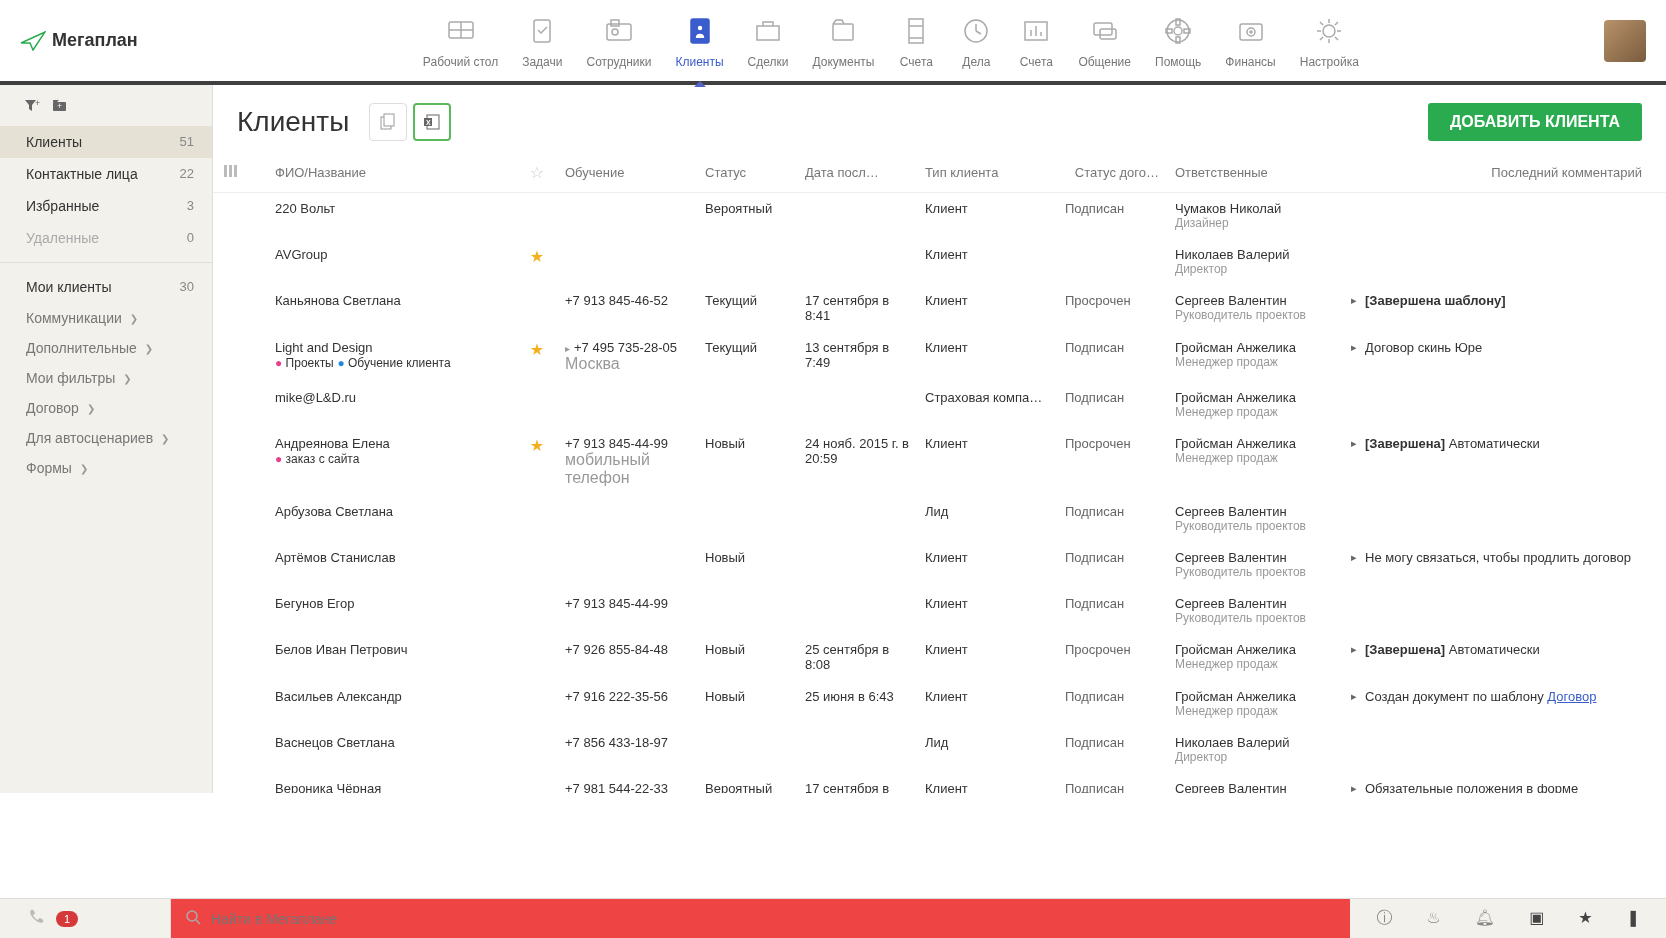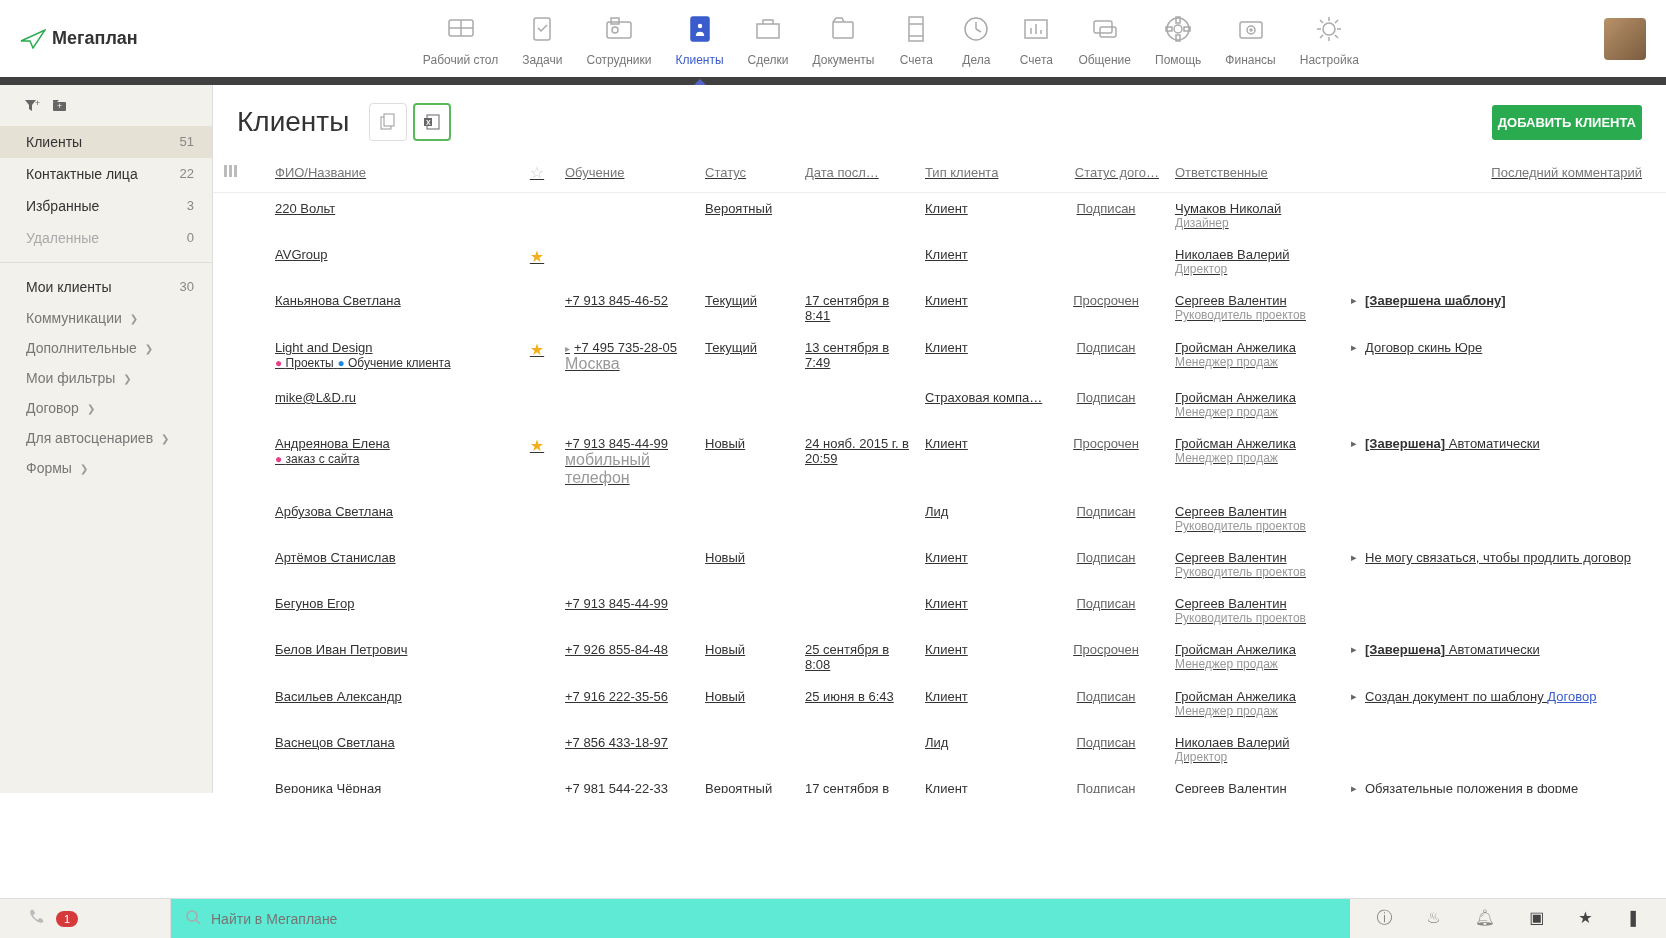--- a/index.html
+++ b/index.html
@@ -1,17 +1,17 @@
 <!DOCTYPE html>
 <html><head>
 <meta charset="utf-8">
 <style>
 * { margin:0; padding:0; box-sizing:border-box; font-family: Arial, Helvetica, sans-serif; }
 body { background:#fff; color:#333; font-size:13px; overflow:hidden; height:938px; width:1666px; position:relative;}
-.topnav { display:flex; align-items:center; height:85px; padding:0 20px; border-bottom:8px solid #404040;}
+.topnav { display:flex; align-items:center; height:85px; padding:0 20px; border-bottom:4px solid #404040;}
 .logo { display:flex; align-items:center; margin-right:40px; color:#4a4a4a;}
 .logo svg { margin-right:6px; }
 .logo-text { font-size:18px; font-weight:bold; color:#333;}
 .nav-items { display:flex; gap:12px; flex:1; justify-content:center;}
 .nav-item { display:flex; flex-direction:column; align-items:center; cursor:pointer; color:#777; font-size:12px; position:relative; padding:4px 6px;}
 .nav-item.active { color:#3a5ccc;}
 .nav-item .icon-box{ height:36px; width:36px; display:flex; align-items:center; justify-content:center; margin-bottom:6px;}
 .nav-item.active .icon-box svg * { stroke:#3a5ccc; }
 .nav-item.active::after { content:''; position:absolute; bottom:-14px; left:50%; transform:translateX(-50%); border:6px solid transparent; border-bottom-color:#5464c7;}
 .avatar { width:42px; height:42px; border-radius:4px; background:linear-gradient(135deg,#b8926a,#7a5c3e); margin-left:auto;}
@@ -24,44 +24,44 @@
 .side-item.disabled { color:#aaa;}
 .side-count { color:#888; font-size:13px;}
 .side-divider { height:1px; background:#ddd; margin:8px 0;}
 .side-sub { display:flex; align-items:center; padding:7px 18px 7px 26px; color:#777; font-size:14px; cursor:pointer;}
 .chev { margin-left:8px; font-size:10px; color:#999;}
 .main { flex:1; display:flex; flex-direction:column; overflow:hidden;}
 .main-head { display:flex; align-items:center; padding:18px 24px 12px 24px;}
 .page-title { font-size:28px; font-weight:300; color:#333; margin-right:14px;}
 .head-btn { width:38px; height:38px; border:1px solid #ddd; border-radius:4px; display:flex; align-items:center; justify-content:center; margin-left:6px; cursor:pointer; color:#888;}
 .head-btn.highlight { border:2px solid #5cb85c; }
-.add-btn { margin-left:auto; background:#2bab4f; color:#fff; border:none; padding:10px 6px; font-size:13px; font-weight:bold; border-radius:3px; cursor:pointer;}
-.table-wrap { flex:1; overflow-y:auto; overflow-x:hidden;text-decoration:underline;}
+.add-btn { margin-left:auto; background:#2bab4f; color:#fff; border:none; padding:10px 22px; font-size:16px; font-weight:bold; border-radius:3px; cursor:pointer;}
+.table-wrap { flex:1; overflow-y:auto; overflow-x:hidden;}
 table { width:100%; border-collapse:collapse; table-layout:fixed;}
 thead th { text-align:left; padding:10px 8px; font-weight:normal; color:#777; font-size:13px; background:#fff; position:sticky; top:0; white-space:nowrap; overflow:hidden; text-overflow:ellipsis; border-bottom:1px solid #eee;}
 tbody td { padding:8px 8px; font-size:13px; vertical-align:top; color:#333; border-bottom:1px solid transparent;}
 tbody tr { height:46px; }
 .sub { color:#999; font-size:16px;}
 .tag { font-size:12px;}
 .tag.pink::before { content:'● '; color:#e83e8c;}
 .tag.blue::before { content:'● '; color:#1e88e5;}
 .star { color:#f2b01e; font-size:16px;}
 .star.empty { color:#ccc;}
-.contract { color:#666; text-align:center; padding-right:20px !important;}
+.contract { color:#666; text-align:left; padding-right:20px !important;}
 .resp-name { color:#333;}
 .resp-role { color:#999; font-size:12px;}
 .comment-cell { position:relative; padding-left:18px !important;}
 .comment-cell.has::before { content:'▸'; position:absolute; left:4px; top:9px; color:#666; font-size:11px;}
 .link { color:#3a5ccc; text-decoration:underline;}
 .phone-caret { color:#999; font-size:10px; margin-right:4px;}
 .col-settings{ width:34px; text-align:center; color:#aaa;}
 .footer { position:absolute; bottom:0; left:0; right:0; height:40px; background:#f3f1eb; border-top:1px solid #ddd; display:flex; align-items:center;}
 .foot-left { display:flex; align-items:center; width:170px; padding-left:28px; gap:12px; color:#aaa;}
 .badge { background:#d63939; color:#fff; font-size:11px; border-radius:10px; padding:2px 8px;}
-.search-wrap { flex:1; display:flex; align-items:center; background:#5eead4; height:40px; padding:0 14px; color:#999; border-left:1px solid #ddd;}
+.search-wrap { flex:1; display:flex; align-items:center; background:#ef4444; height:40px; padding:0 14px; color:#999; border-left:1px solid #ddd;}
 .search-wrap input { border:none; outline:none; font-size:14px; flex:1; margin-left:10px; background:transparent;}
 .foot-icons { display:flex; gap:34px; padding:0 26px; color:#888;}
 .foot-icons span { cursor:pointer; font-size:16px;}
 th.star-col{ width:40px; text-align:center;}
 th.name-col{ width:300px; padding-left:28px;}
 td.name-col{ padding-left:28px;}
 th.right,td.right{text-align:right;}
 </style>
 </head>
 <body>

